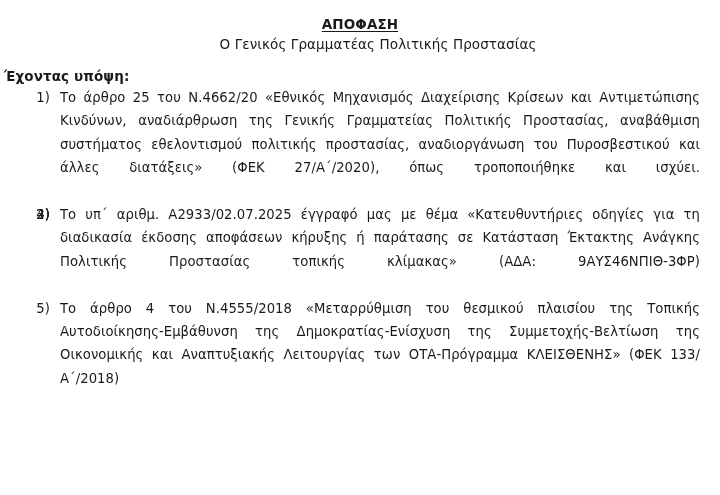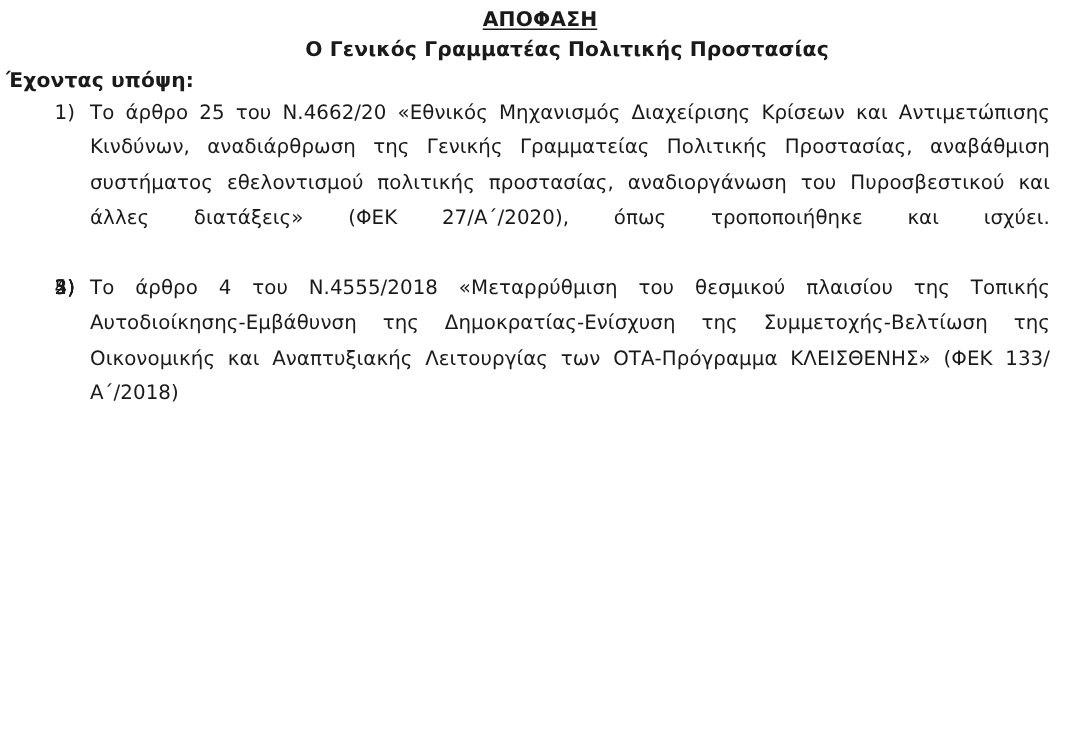--- a/index.html
+++ b/index.html
@@ -20,34 +20,34 @@
     position: relative;
     width: 720px;
     height: 495px;
     box-sizing: border-box;
     padding: 0;
   }
 
   
   .doc-heading {
     text-align: center;
-    margin: 0;
+    margin: 12px;
     padding-top: 2px;
   }
   .doc-title-main {
     display: inline-block;
     font-weight: bold;
     font-size: 13.5px;
     line-height: 17px;
     letter-spacing: 0.1px;
     text-decoration: underline;
     text-underline-offset: 2px;
   }
   .doc-title-sub {
-    font-weight: bold;
+    font-weight: normal;
     font-size: 13.5px;
     line-height: 19px;
     letter-spacing: 0.1px;
     margin-top: 2px;
     padding-left: 36px;
   }
 
   
   .preamble {
     font-weight: bold;
@@ -119,20 +119,21 @@
         <span class="clause-text">Το άρθρο 25 του Ν.4662/20 «Εθνικός Μηχανισμός Διαχείρισης Κρίσεων και Αντιμετώπισης Κινδύνων, αναδιάρθρωση της Γενικής Γραμματείας Πολιτικής Προστασίας, αναβάθμιση συστήματος εθελοντισμού πολιτικής προστασίας, αναδιοργάνωση του Πυροσβεστικού και άλλες διατάξεις» (ΦΕΚ 27/Α΄/2020), όπως τροποποιήθηκε και ισχύει.</span>
       </li>
       <li class="clause">
         <span class="clause-num">2)</span>
       </li>
       <li class="clause no-justify">
         <span class="clause-num">3)</span>
       </li>
       <li class="clause">
         <span class="clause-num">4)</span>
+        <span class="clause-text">Το υπ΄ αριθμ. Α2933/02.07.2025 έγγραφό μας με θέμα «Κατευθυντήριες οδηγίες για τη διαδικασία έκδοσης αποφάσεων κήρυξης ή παράτασης σε Κατάσταση Έκτακτης Ανάγκης Πολιτικής Προστασίας τοπικής κλίμακας» (ΑΔΑ: 9ΑΥΣ46ΝΠΙΘ-3ΦΡ)</span>
       </li>
       <li class="clause">
         <span class="clause-num">5)</span>
         <span class="clause-text">Το άρθρο 4 του Ν.4555/2018 «Μεταρρύθμιση του θεσμικού πλαισίου της Τοπικής Αυτοδιοίκησης-Εμβάθυνση της Δημοκρατίας-Ενίσχυση της Συμμετοχής-Βελτίωση της Οικονομικής και Αναπτυξιακής Λειτουργίας των ΟΤΑ-Πρόγραμμα ΚΛΕΙΣΘΕΝΗΣ» (ΦΕΚ 133/Α΄/2018)</span>
       </li>
     </ol>
 
 </div>
 
 </body></html>

